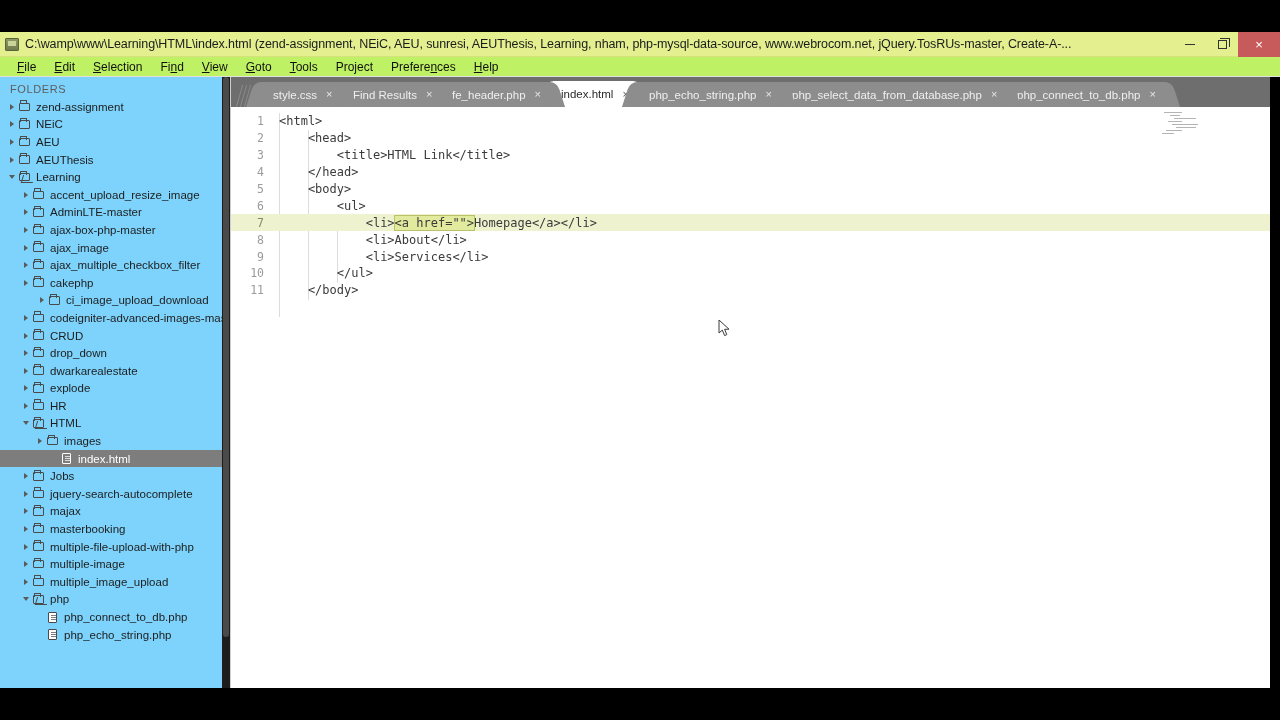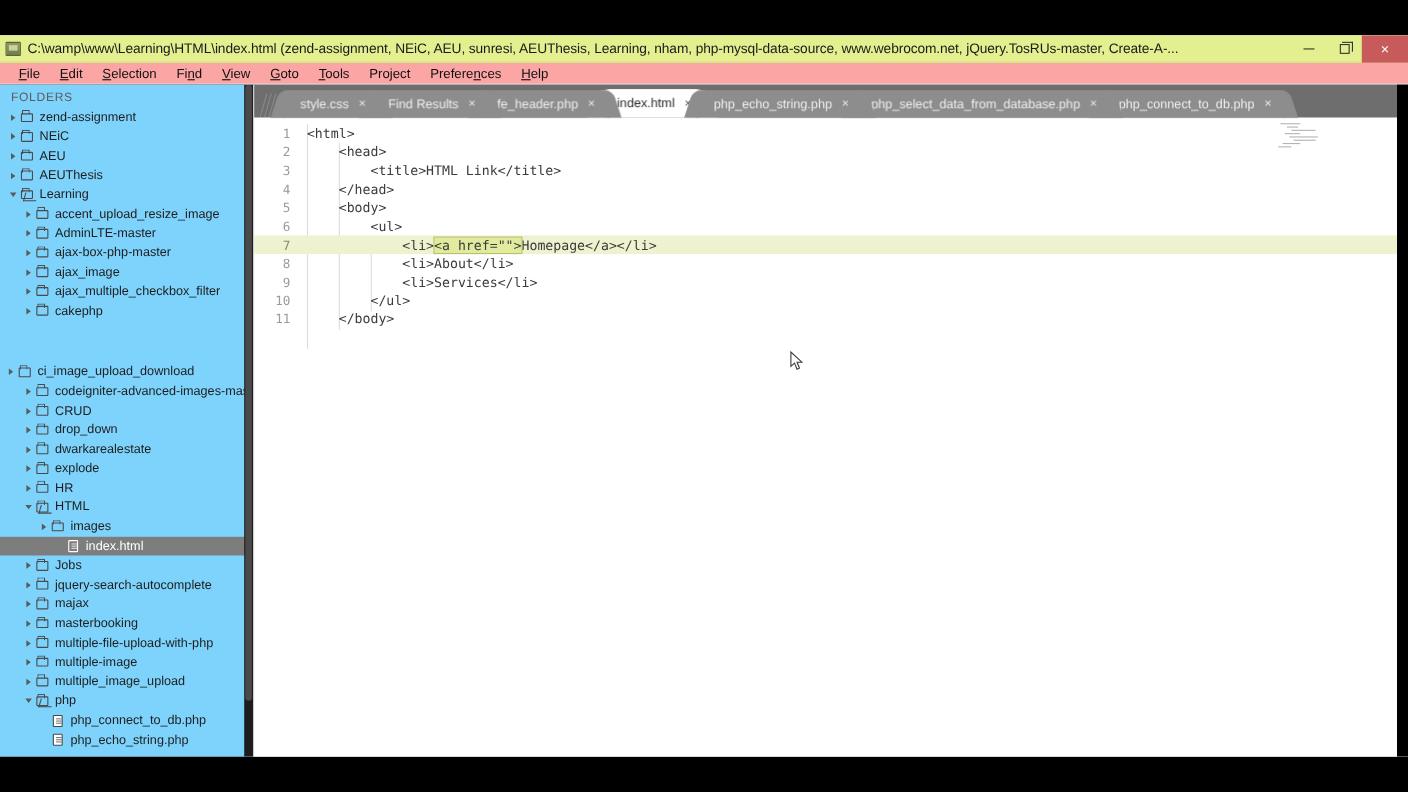--- a/index.html
+++ b/index.html
@@ -51,21 +51,21 @@
   .glyph-min { display:block; width:10px; height:0; border-top:1px solid #333; }
   .glyph-max { display:block; width:9px; height:9px; border:1px solid #333; position:relative; }
   .glyph-max:before {
     content:""; position:absolute; left:1px; top:-3px; width:9px; height:8px;
     border:1px solid #333; border-bottom:none; border-left:none;
   }
 
   
   #menubar {
     height: 20px;
-    background: #fca5a5;
+    background: #bef264;
     display: flex; align-items: center;
     padding-left: 8px;
     border-bottom: 1px solid #e0e0e0;
   }
   .menu-item {
     font-size: 12px; color: #111;
     padding: 0 9px; height: 18px; line-height: 18px;
     white-space: nowrap;
   }
   .menu-item u { text-decoration: underline; }
@@ -379,21 +379,21 @@
               </div>
               <div class="tree-row" style="padding-left: 20px;">
                 <span class="arrow">
                   <i></i>
                 </span>
                 <span class="ficon">
                   <span class="folder-glyph"></span>
                 </span>
                 <span class="lbl">cakephp</span>
               </div>
-              <div class="tree-row" style="padding-left: 4px; margin-top: 38px;">
+              <div class="tree-row" style="padding-left: 36px;">
                 <span class="arrow">
                   <i></i>
                 </span>
                 <span class="ficon">
                   <span class="folder-glyph"></span>
                 </span>
                 <span class="lbl">ci_image_upload_download</span>
               </div>
               <div class="tree-row" style="padding-left: 20px;">
                 <span class="arrow">

